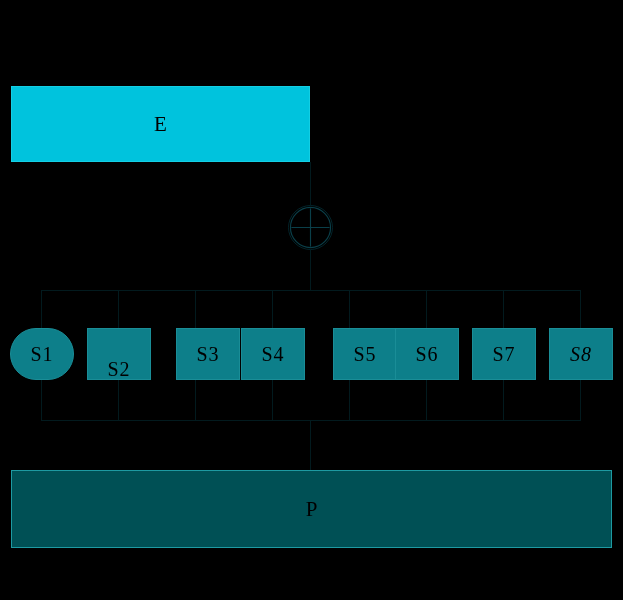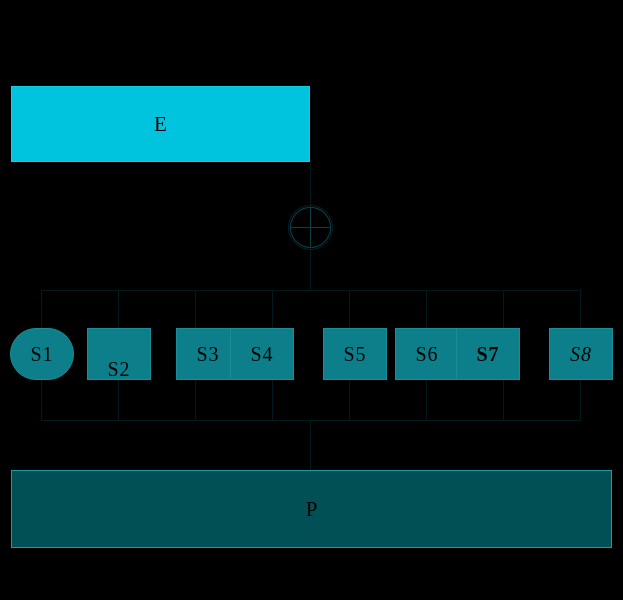--- a/index.html
+++ b/index.html
@@ -136,30 +136,30 @@
 
   <div class="node box sbox" style="left:10px;border-radius:26px;">
     <span class="label">S1</span>
   </div>
   <div class="node box sbox" style="left:87px;align-items:flex-end;">
     <span class="label">S2</span>
   </div>
   <div class="node box sbox" style="left:164px;margin-left:12px;">
     <span class="label">S3</span>
   </div>
-  <div class="node box sbox" style="left:230px;">
+  <div class="node box sbox" style="left:241px;">
     <span class="label">S4</span>
   </div>
-  <div class="node box sbox" style="left:323px;">
+  <div class="node box sbox" style="left:333px;">
     <span class="label">S5</span>
   </div>
   <div class="node box sbox" style="left:395px;">
     <span class="label">S6</span>
   </div>
-  <div class="node box sbox" style="left:456px;font-weight:bold;">
+  <div class="node box sbox" style="left:472px;">
     <span class="label">S7</span>
   </div>
   <div class="node box sbox" style="left:549px;font-style:italic;">
     <span class="label">S8</span>
   </div>
 
   <div class="node box" id="box-p">
     <span class="label">P</span>
   </div>
 

